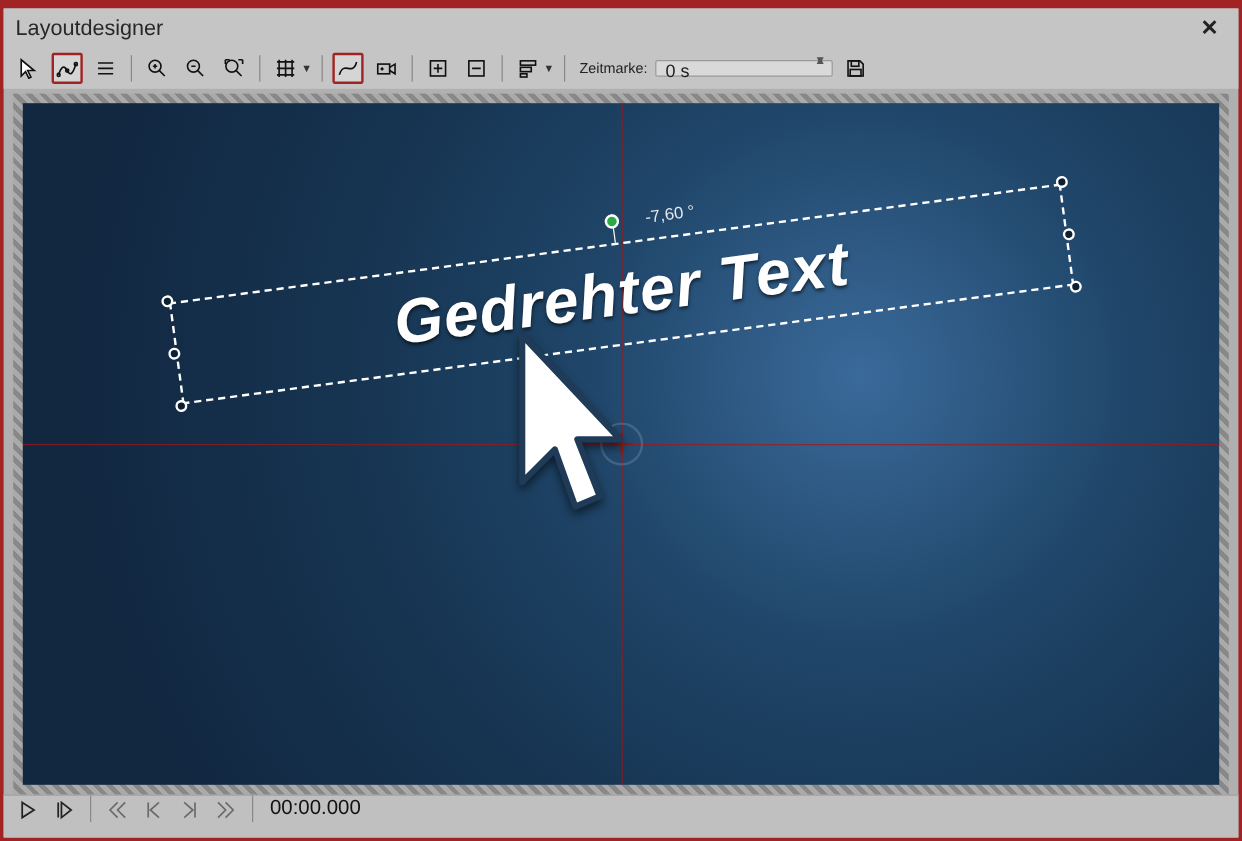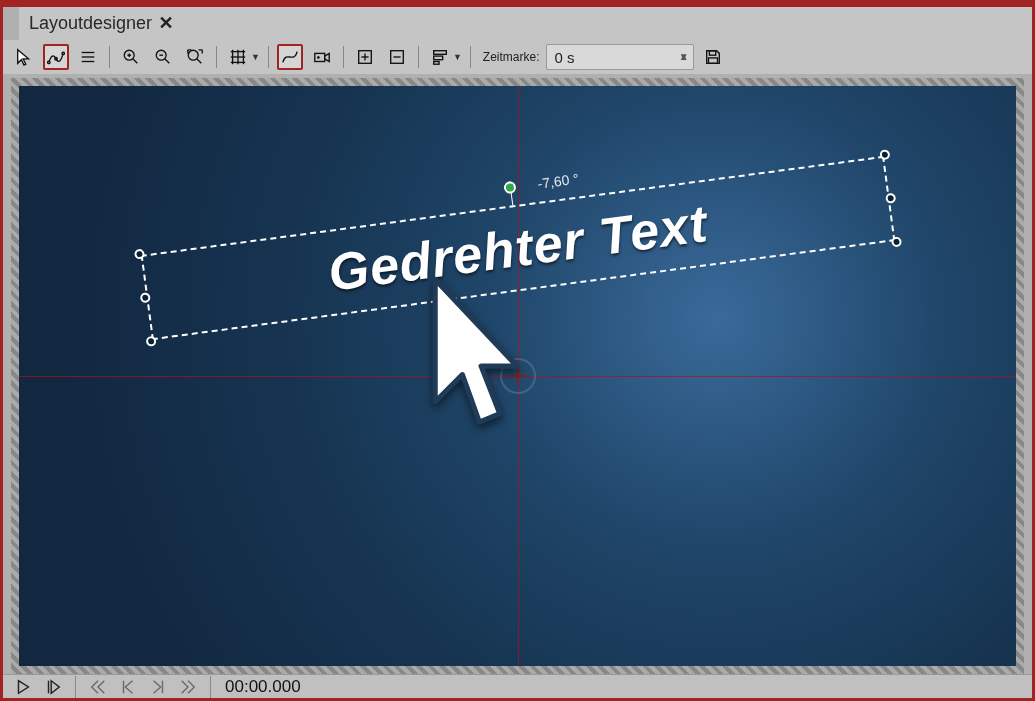--- a/index.html
+++ b/index.html
@@ -9,23 +9,22 @@
     width: 1035px; height: 701px;
     border: 3px solid #a12323;
     border-top-width: 7px;
     background: #b0b0b0;
     display: flex; flex-direction: column;
   }
 
   .titlebar {
     height: 33px;
     background: #c5c5c5;
-    display: flex; align-items: center; 
+    display: flex; align-items: center; justify-content: space-between;
     padding: 0 10px;
-    margin-left: 16px;
   }
   .titlebar .title { font-size: 18px; color: #282828; }
   .titlebar .close {
     font-size: 18px; font-weight: bold; color: #222; cursor: pointer;
     width: 28px; text-align: center; line-height: 33px;
   }
 
   .toolbar {
     height: 34px;
     background: #c5c5c5;
@@ -39,23 +38,23 @@
     border: 1px solid transparent;
     border-radius: 2px;
     cursor: pointer;
     color: #111;
   }
   .tbtn.active { border: 2px solid #a12323; background: #d5d5d5; }
   .tbtn svg { width: 18px; height: 18px; stroke: #111; fill: none; stroke-width: 1.5; }
   .tsep { width: 1px; height: 22px; background: #888; margin: 0 2px; }
   .tlabel { font-size: 12px; color: #222; margin-left: 4px; }
   .tspin {
-    display: flex; align-items: center;
+    display: flex; 
     background: #d9d9d9; border: 1px solid #999; border-radius: 2px;
-    height: 26px; width: 148px; padding: 0 4px 0 8px;
+    height: 14px; width: 148px; padding: 0 4px 0 8px;
     font-size: 15px; color: #222;
     justify-content: space-between;
   }
   .spin-arrows { display: flex; flex-direction: column; line-height: 0; }
   .spin-arrows span { font-size: 10px; color: #555; cursor: pointer; }
 
   
   .canvas-frame {
     flex: 1;
     margin: 4px 8px 0 8px;
@@ -124,23 +123,23 @@
   .cursor-arrow {
     position:absolute;
     left: 402px; top: 190px;
     width: 110px; height: 170px;
     pointer-events:none;
     filter: drop-shadow(0 4px 4px rgba(0,0,0,0.55));
   }
 
   
   .playbar {
-    height: 24px;
+    height: 36px;
     background: #c0c0c0;
-    display:flex; align-items:center;
+    display:flex; align-items:flex-start;
     padding: 0 8px; gap: 6px;
     border-top: 1px solid #9a9a9a;
   }
   .pbtn {
     width: 24px; height: 24px; display:flex; align-items:center; justify-content:center;
     cursor:pointer;
   }
   .pbtn svg{ width:18px; height:18px; stroke:#222; fill:none; stroke-width:1.6;}
   .pbtn.dim svg{ stroke:#6b6b6b; }
   .psep{ width:1px; height:22px; background:#888; margin:0 4px;}

